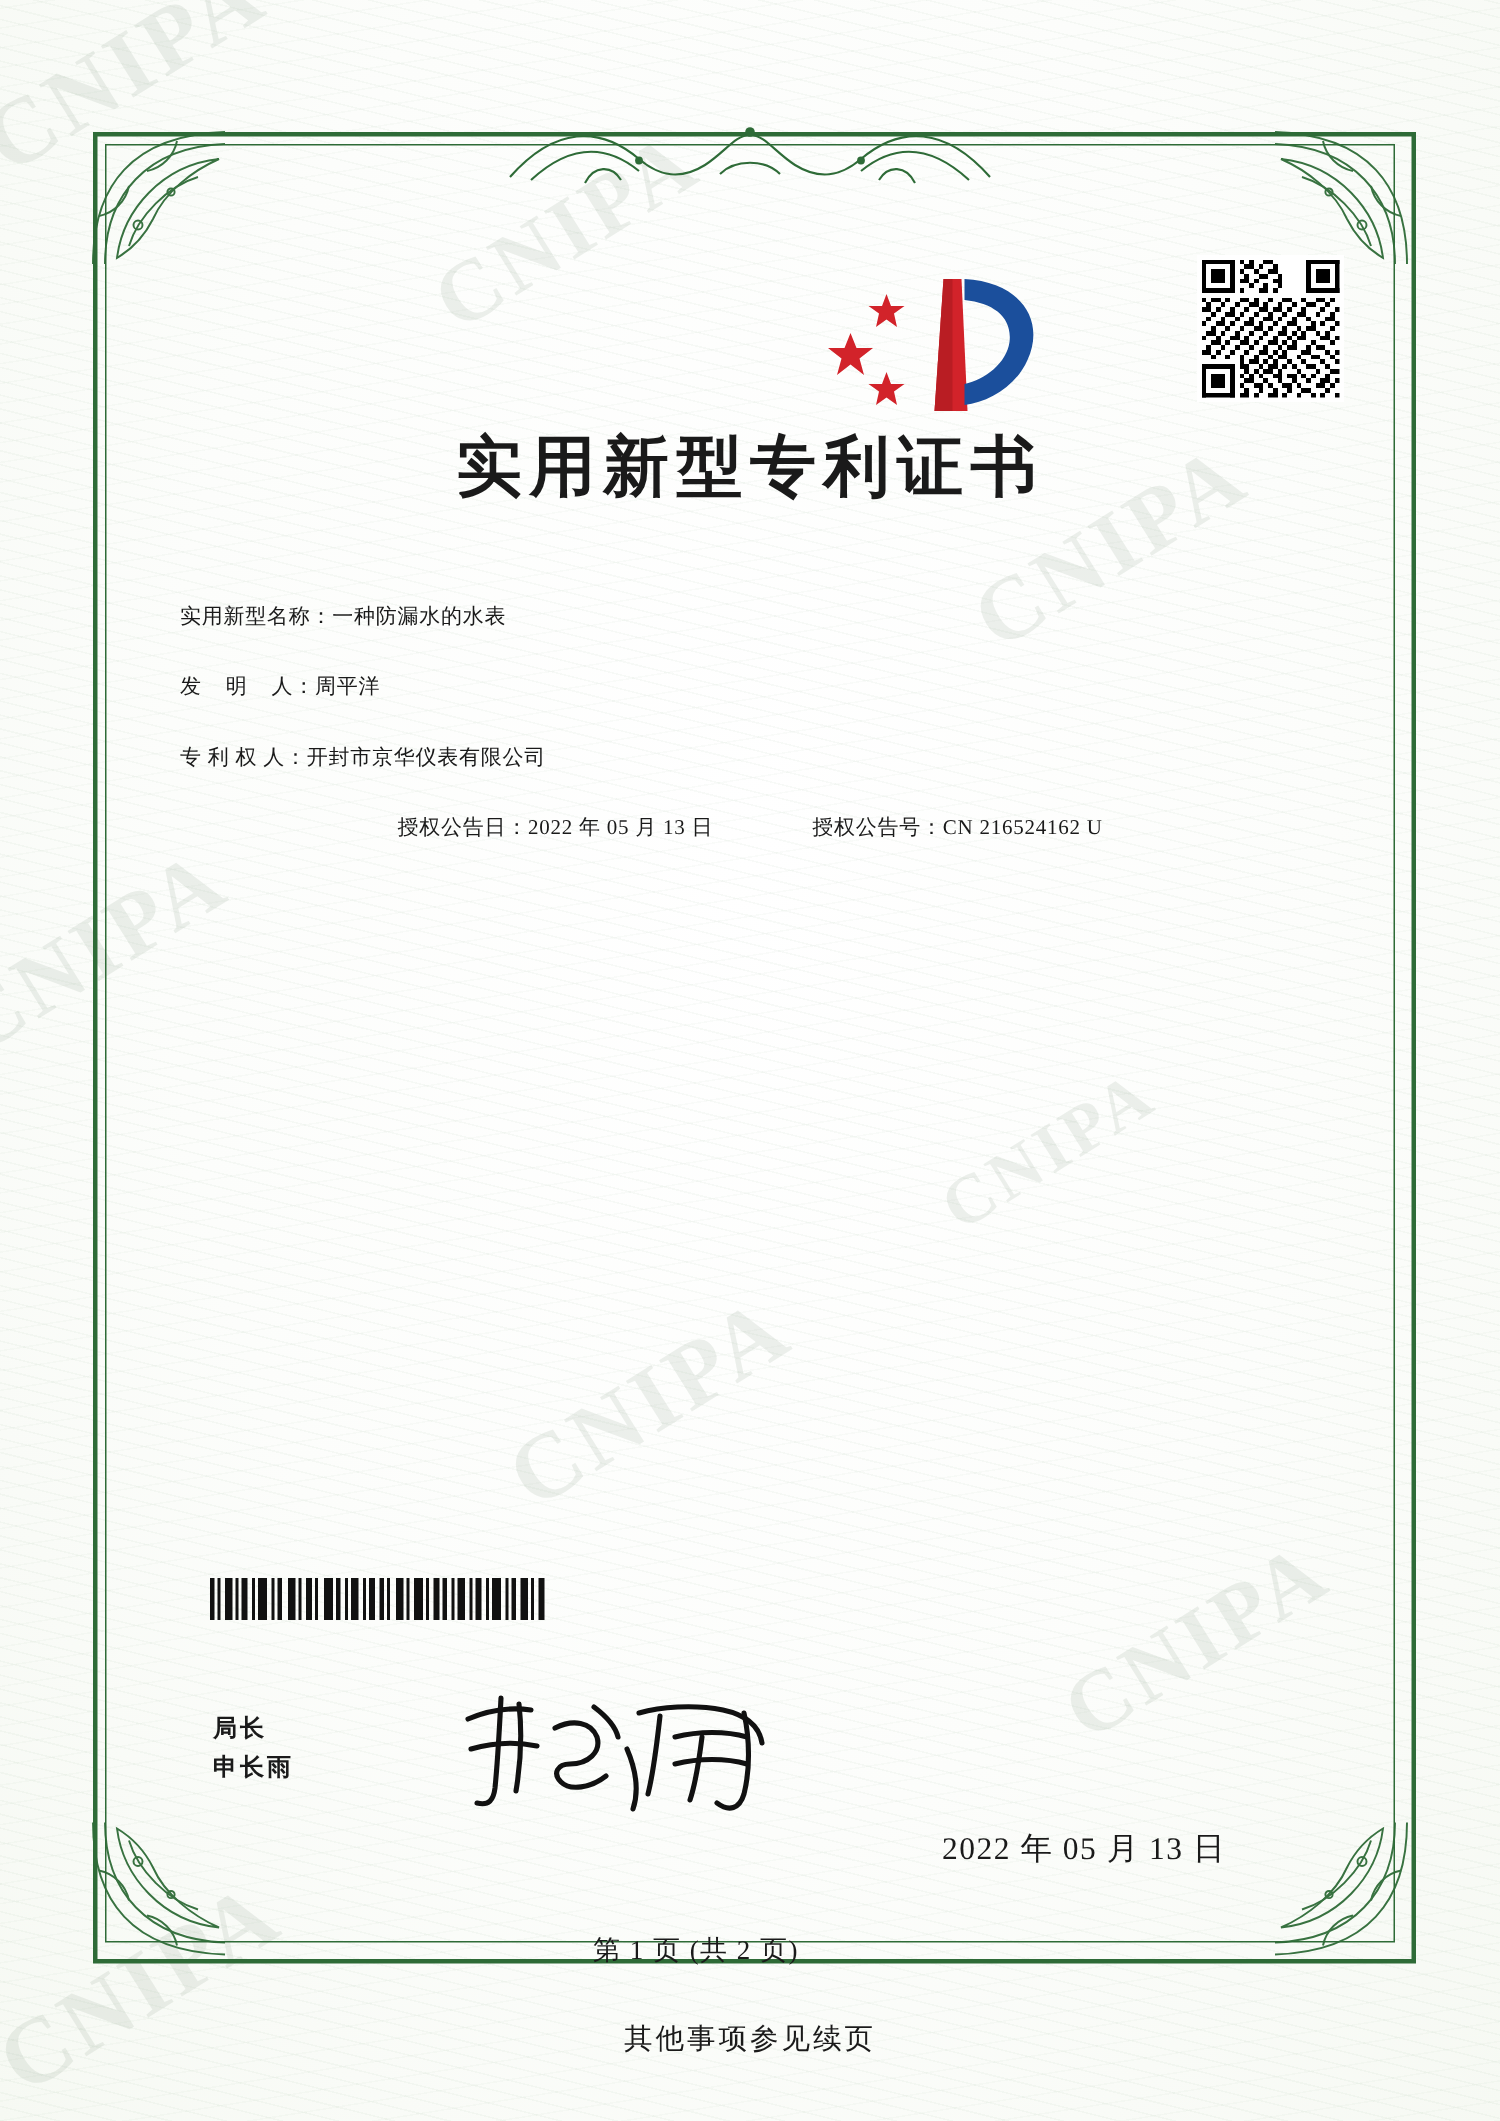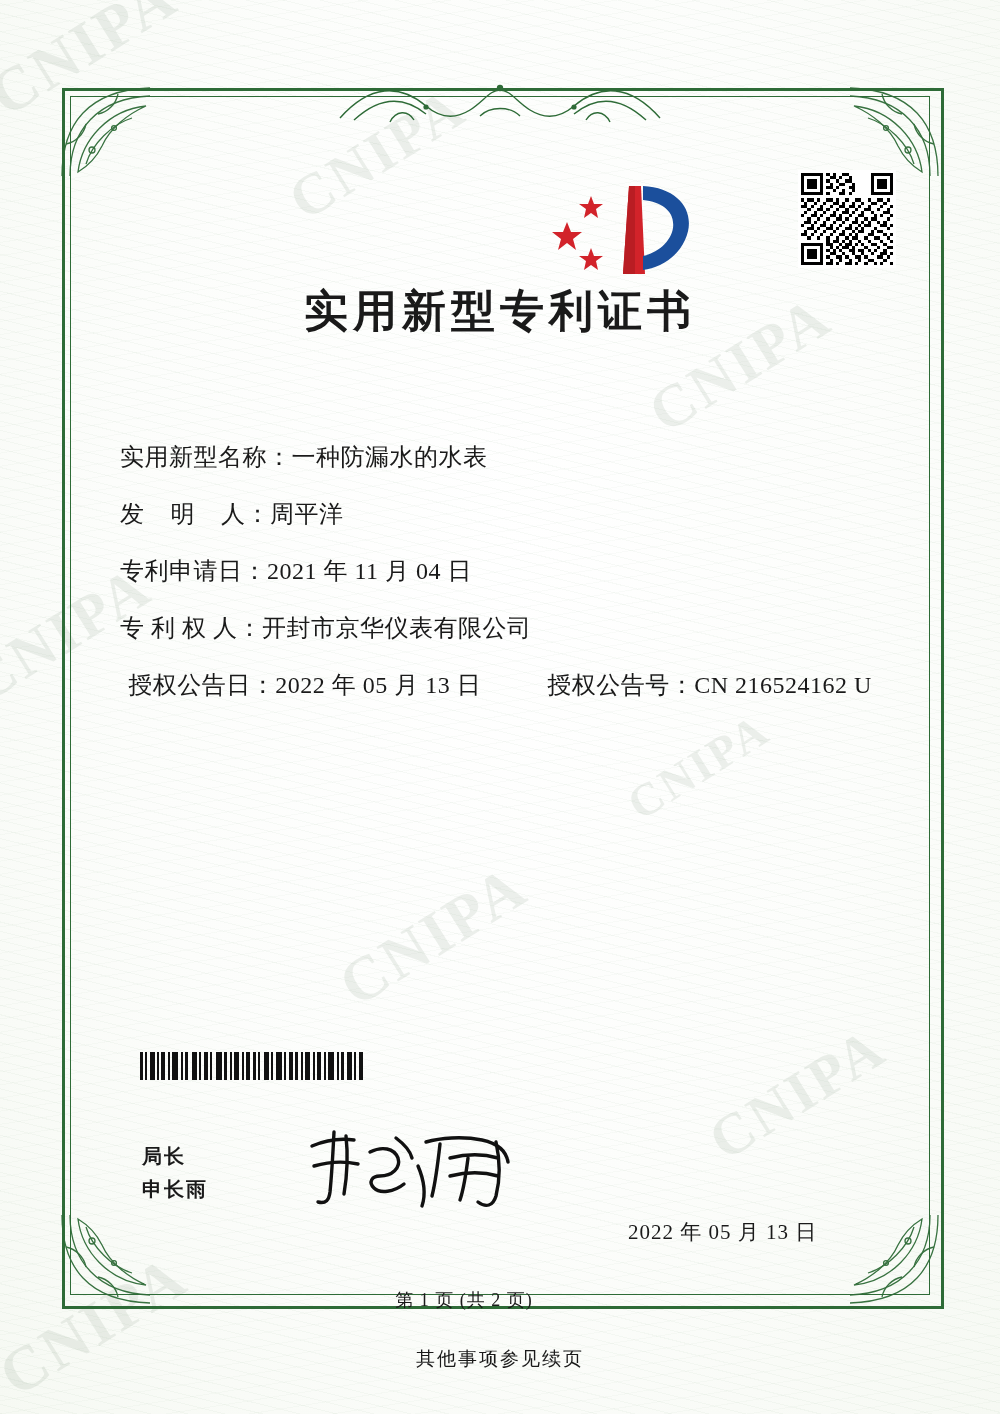--- a/index.html
+++ b/index.html
@@ -128,22 +128,22 @@
   .title {
     text-align: center;
     font-size: 44px;
     font-weight: bold;
     letter-spacing: 5px;
     margin: 132px 0 0 0;
     font-family: "Liberation Serif", "DejaVu Serif", serif;
   }
 
   .fields {
-    margin-top: 104px;
-    font-size: 24px;
+    margin-top: 64px;
+    font-size: 14px;
     line-height: 1;
   }
   .field-row {
     display: flex;
     align-items: baseline;
     margin-bottom: 33px;
   }
   .field-label {
     white-space: pre;
     letter-spacing: 0.5px;
@@ -173,21 +173,21 @@
     display: flex;
     align-items: stretch;
   }
   .barcode i { display: block; height: 100%; background: #111; }
 
   
   .sign-block {
     position: absolute;
     left: 142px;
     top: 1140px;
-    font-size: 20px;
+    font-size: 16px;
     line-height: 1.65;
     font-weight: bold;
     letter-spacing: 2px;
   }
   .signature {
     position: absolute;
     left: 300px;
     top: 1118px;
     width: 240px;
     height: 96px;
@@ -556,24 +556,20 @@
         <span class="field-label">实用新型名称：</span>
         <span class="field-value">一种防漏水的水表</span>
       </div>
 
       <div class="field-row">
         <span class="field-label">发    明    人：</span>
         <span class="field-value">周平洋</span>
       </div>
 
 
-      <div class="field-row">
-        <span class="field-label">专利申请日：</span>
-        <span class="field-value">2021 年 11 月 04 日</span>
-      </div>
 
       <div class="field-row">
         <span class="field-label">专 利 权 人：</span>
         <span class="field-value">开封市京华仪表有限公司</span>
       </div>
 
 
       <div class="field-row dual">
         <span class="field-label">授权公告日：</span>
         <span class="field-value">2022 年 05 月 13 日</span>

